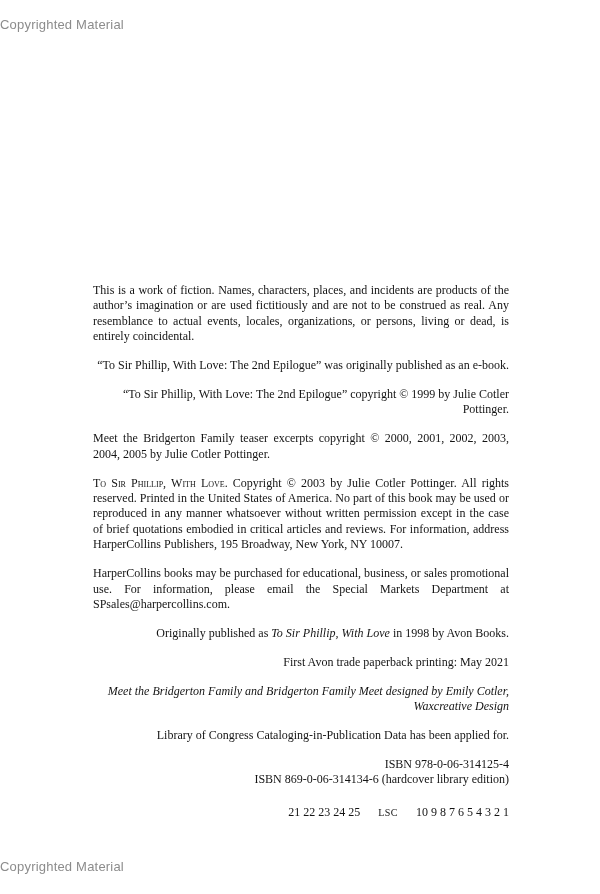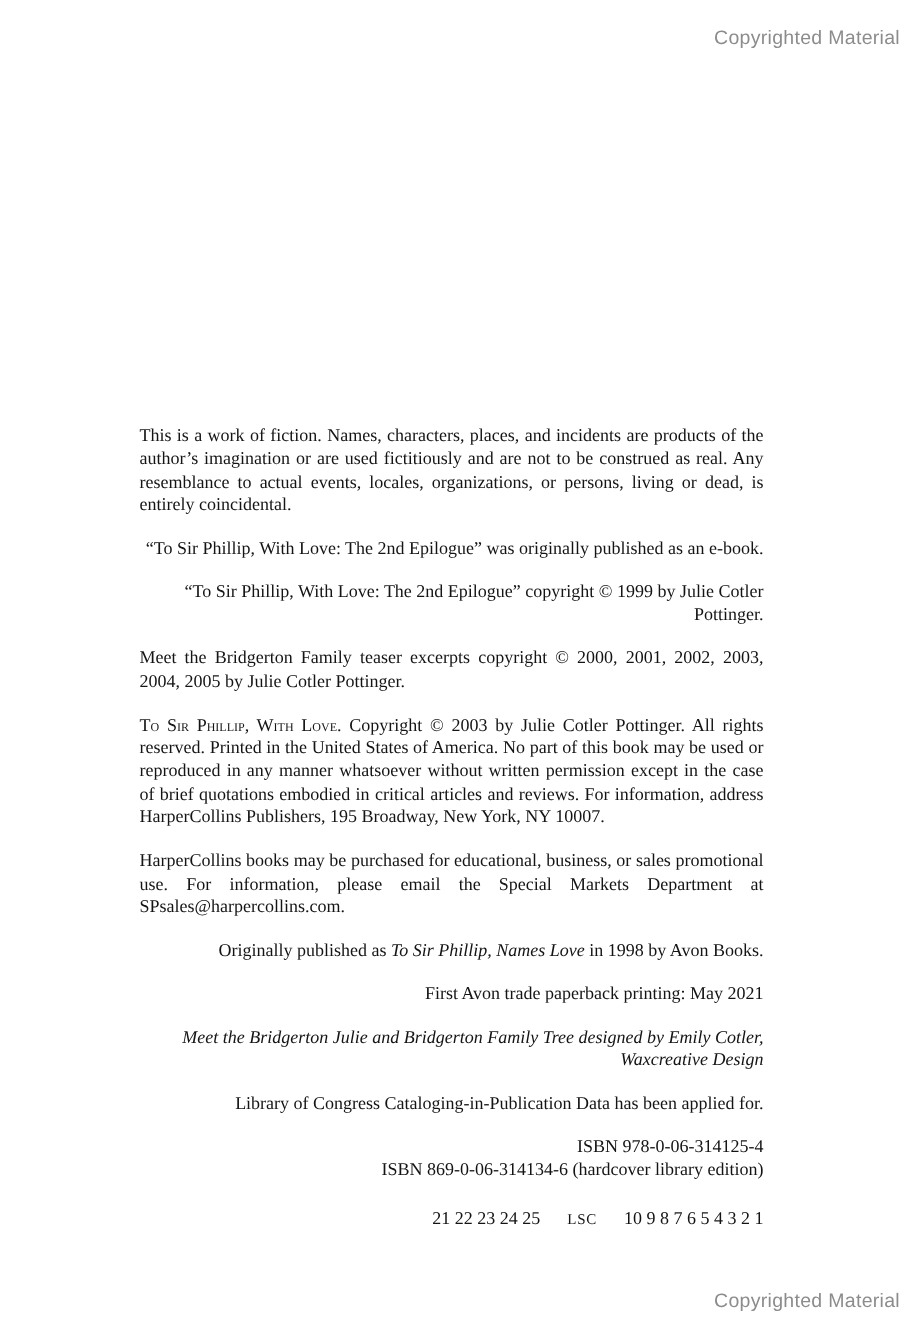--- a/index.html
+++ b/index.html
@@ -12,21 +12,21 @@
     height: 894px;
     position: relative;
     font-family: "Liberation Serif", serif;
     color: #141414;
     overflow: hidden;
   }
   .notice {
     position: absolute;
     left: 0;
     width: 100%;
-    text-align: right;
+    text-align: left;
     font-family: "Liberation Sans", sans-serif;
     font-size: 13px;
     color: #8c8c8c;
     letter-spacing: 0.2px;
   }
   .notice-top { top: 17px; }
   .notice-bottom { bottom: 20px; }
 
   .content {
     position: absolute;
@@ -65,27 +65,27 @@
   <p class="para no-justify">“To Sir Phillip, With Love: The 2nd Epilogue” was originally published as an e-book.</p>
 
   <p class="para no-justify">“To Sir Phillip, With Love: The 2nd Epilogue” copyright © 1999 by Julie Cotler Pottinger.</p>
 
   <p class="para">Meet the Bridgerton Family teaser excerpts copyright © 2000, 2001, 2002, 2003, 2004, 2005 by Julie Cotler Pottinger.</p>
 
   <p class="para"><span class="smallcaps">To Sir Phillip, With Love.</span><span> Copyright © 2003 by Julie Cotler Pottinger. All rights reserved. Printed in the United States of America. No part of this book may be used or reproduced in any manner whatsoever without written permission except in the case of brief quotations embodied in critical articles and reviews. For information, address HarperCollins Publishers, 195 Broadway, New York, NY 10007.</span></p>
 
   <p class="para">HarperCollins books may be purchased for educational, business, or sales promotional use. For information, please email the Special Markets Department at SPsales@harpercollins.com.</p>
 
-  <p class="para no-justify"><span>Originally published as </span><span class="italic">To Sir Phillip, Names Love</span><span> in 1998 by Avon Books.</span></p>
+  <p class="para no-justify"><span>Originally published as </span><span class="italic">To Sir Phillip, With Love</span><span> in 1998 by Avon Books.</span></p>
 
   <p class="para no-justify">
     <span class="line">First Avon trade paperback printing: May 2021</span>
   </p>
 
-  <p class="para no-justify italic">Meet the Bridgerton Julie and Bridgerton Family Tree designed by Emily Cotler, Waxcreative Design</p>
+  <p class="para no-justify italic">Meet the Bridgerton Family and Bridgerton Family Meet designed by Emily Cotler, Waxcreative Design</p>
 
   <p class="para no-justify">Library of Congress Cataloging-in-Publication Data has been applied for.</p>
 
   <p class="para no-justify">
     <span class="line">ISBN 978-0-06-314125-4</span>
     <span class="line">ISBN 869-0-06-314134-6 (hardcover library edition)</span>
   </p>
 
   <p class="para no-justify printrun">
     <span class="years">21 22 23 24 25</span><span class="printer">LSC</span><span>10 9 8 7 6 5 4 3 2 1</span>

